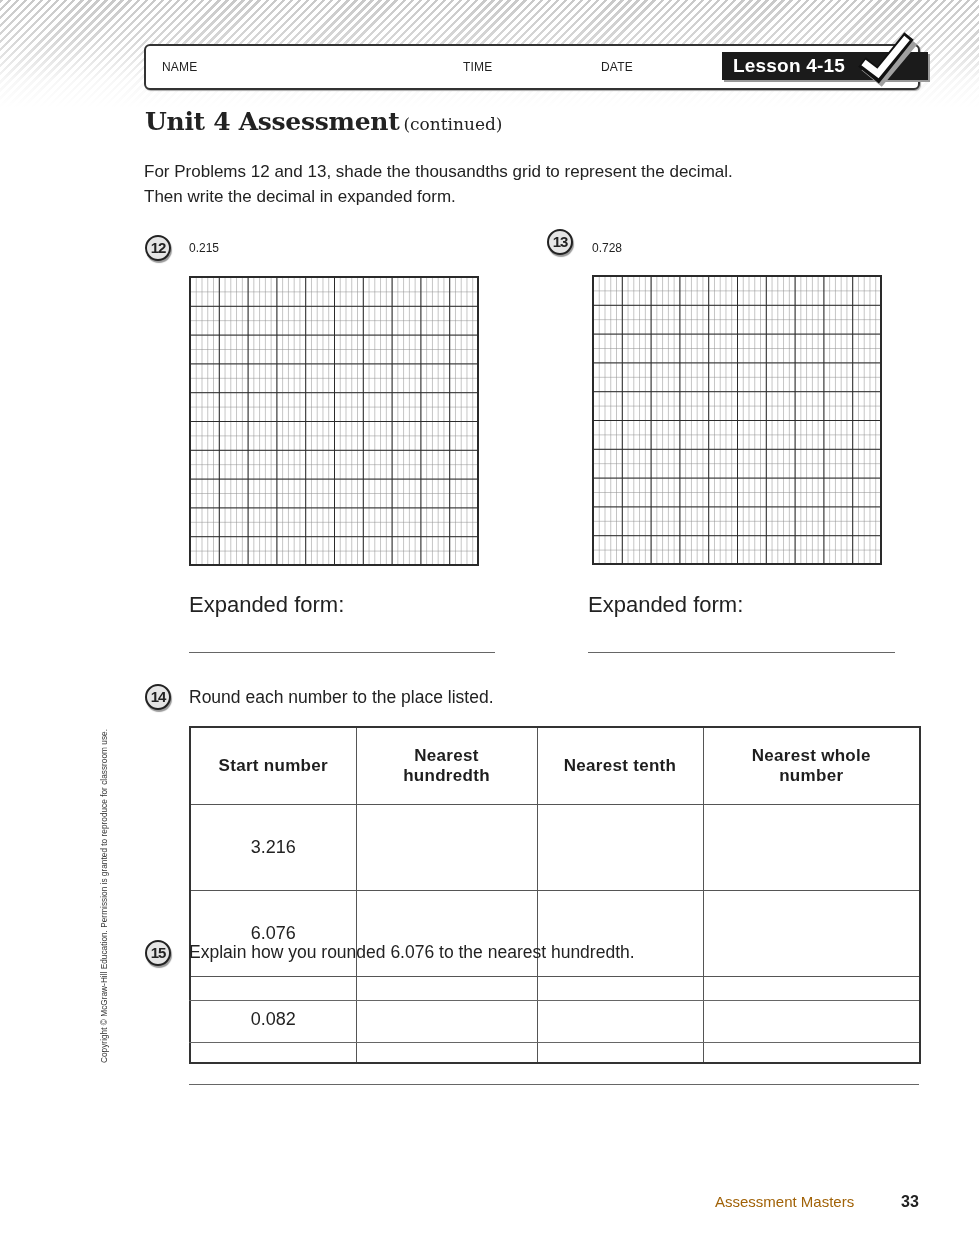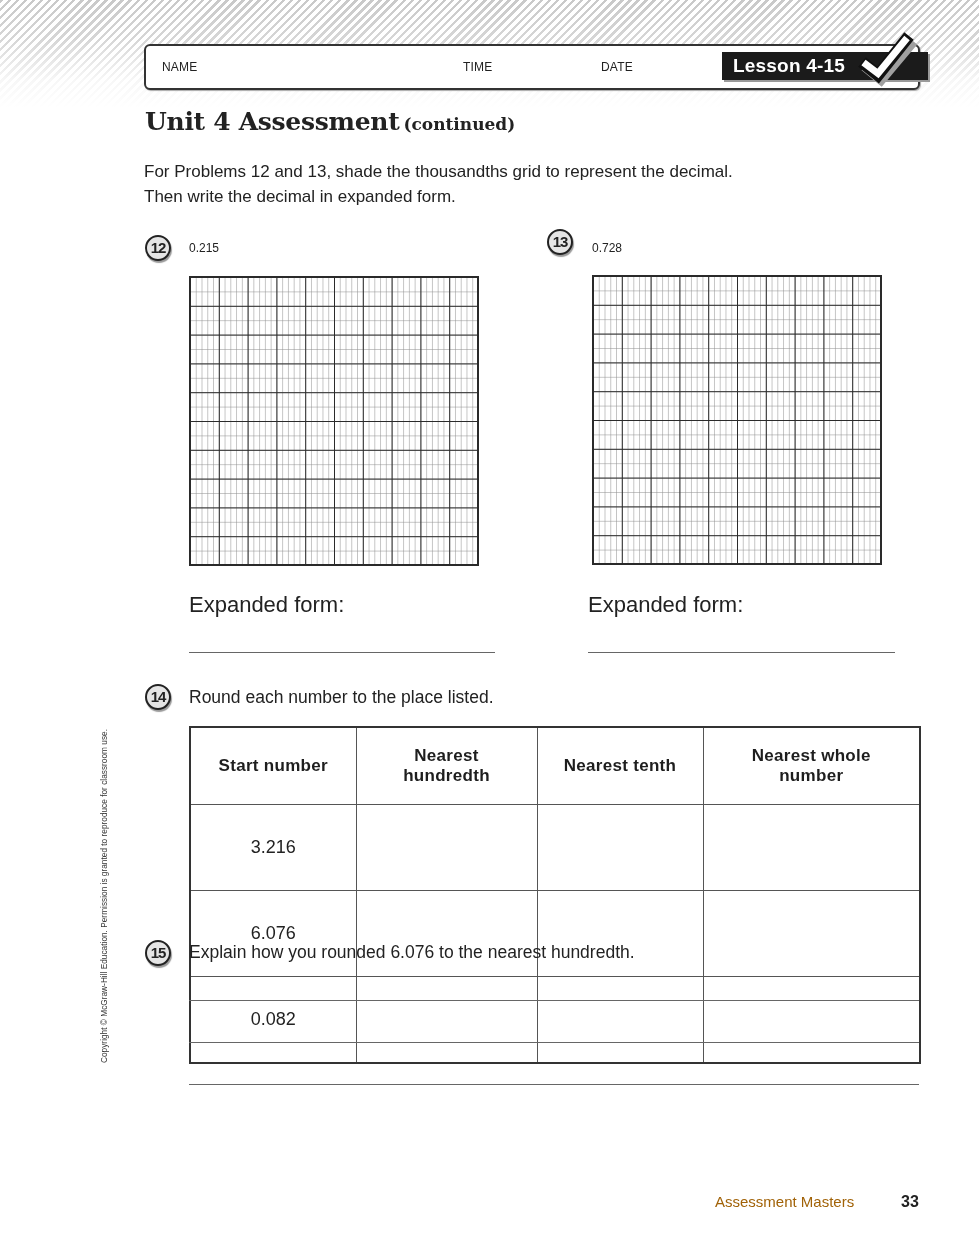--- a/index.html
+++ b/index.html
@@ -11,21 +11,21 @@
       linear-gradient(to bottom, rgba(255,255,255,0) 0px, rgba(255,255,255,0.25) 40px, rgba(255,255,255,0.85) 80px, #fff 108px),
       repeating-linear-gradient(135deg, #c9c9c9 0px, #c9c9c9 2.4px, #fff 2.4px, #fff 5.7px);
   }
   .header-box { left:144px; top:44px; width:772px; height:42px; border:2px solid #333; border-radius:6px;
     background:#fff; box-shadow:1px 1px 1px #aaa; }
   .hlabel { font-size:12px; line-height:14px; top:60px; color:#222; letter-spacing:0.2px; }
   .lesson-badge { left:722px; top:52px; width:206px; height:28px; background:#1b1b1b; box-shadow:2px 2px 0 #9a9a9a; }
   .lesson-text { left:733px; top:52px; height:28px; line-height:28px; color:#fff; font-weight:bold; font-size:19px; letter-spacing:0.2px;text-align:center; }
   .check { left:840px; top:26px; }
   .title { left:145px; top:104px; font-family:"DejaVu Serif", serif; font-weight:bold; font-size:25px; line-height:36px; color:#222; letter-spacing:-0.3px; white-space:nowrap; }
-  .title .suffix { font-weight:bold; font-size:17px; letter-spacing:0; margin-left:4px; }
+  .title .suffix { font-weight:normal; font-size:17px; letter-spacing:0; margin-left:4px; }
   .instr { left:144px; font-size:17px; line-height:22px; white-space:nowrap; color:#222; }
   .circ { width:22px; height:22px; border:2px solid #222; border-radius:50%; box-shadow:1px 2px 1px #9a9a9a;
     font-weight:bold; font-size:15px; line-height:22px; text-align:center; letter-spacing:-1px; background:#e5e5e5; }
   .val { font-size:12px; line-height:22px; white-space:nowrap; }
   .grid { }
   .exp-label { font-size:22px; line-height:22px; white-space:nowrap; }
   .blank { border-top:1.5px solid #666; height:0; }
   .prompt { left:189px; font-size:17.5px; line-height:22px; white-space:nowrap; }
   table.round { position:absolute; left:189px; top:726px; border-collapse:collapse; border:2px solid #333; }
   table.round th, table.round td { border:1.5px solid #555; padding:18px; text-align:center; }

